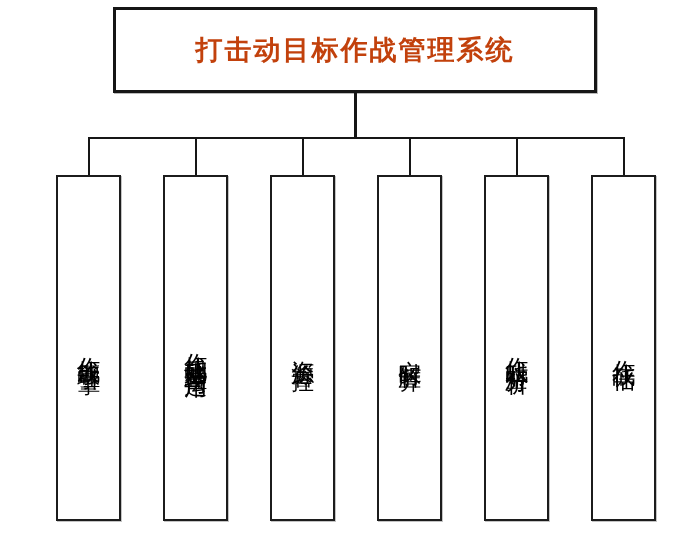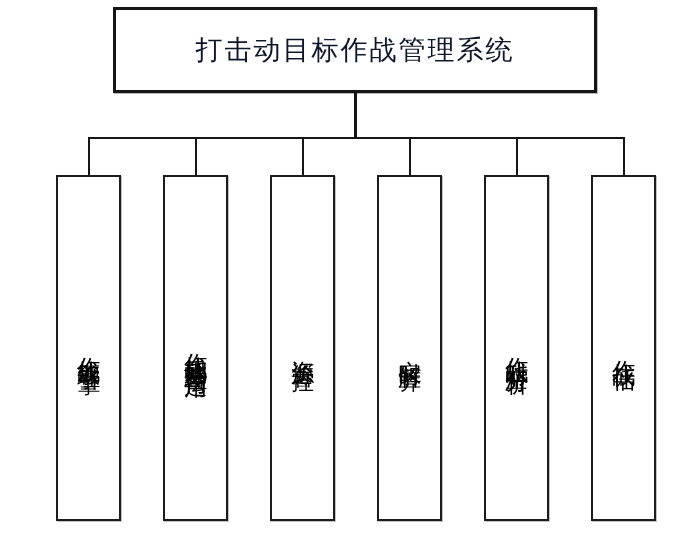--- a/index.html
+++ b/index.html
@@ -26,22 +26,22 @@
     box-sizing: border-box;
     border: 3px solid #161616;
     background: #ffffff;
     display: flex;
     align-items: center;
     justify-content: center;
     box-shadow: 1px 1px 0 rgba(60,60,60,0.35);
   }
   .root-label {
     font-size: 27px;
-    font-weight: normal;
-    color: #0f172a;
+    font-weight: bold;
+    color: #c2410c;
     letter-spacing: 2px;
     white-space: nowrap;
   }
 
   
   .line {
     position: absolute;
     background: #161616;
   }
   .stem  { left: 354px; top: 92px;  width: 3px;  height: 46px; }

